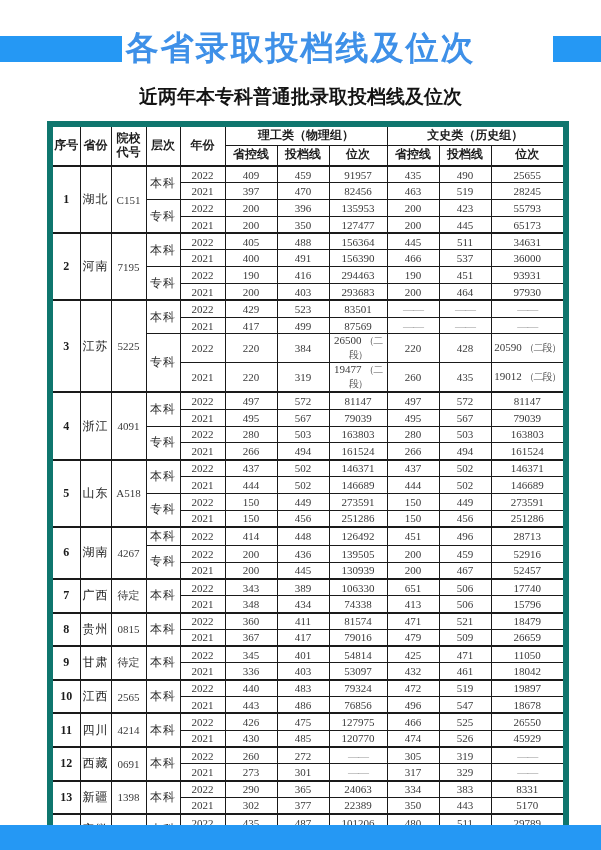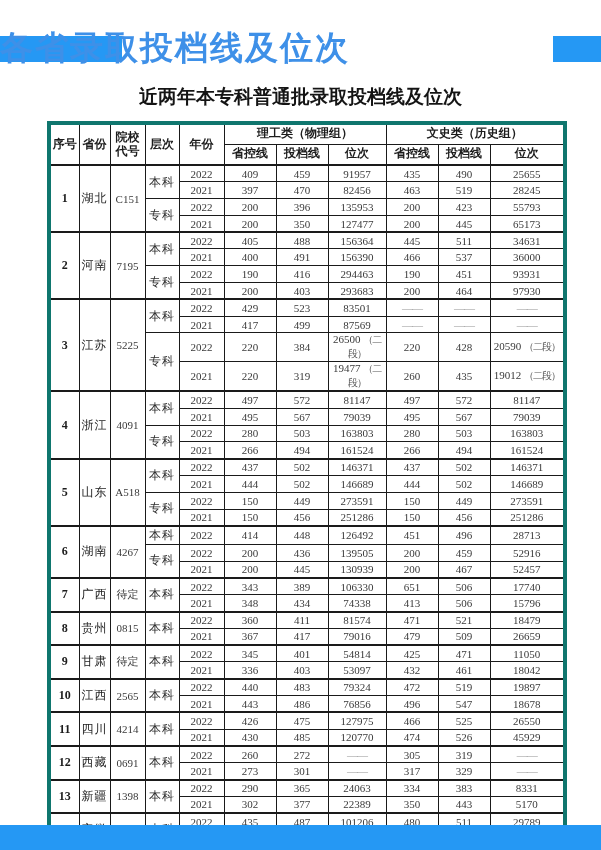--- a/index.html
+++ b/index.html
@@ -11,38 +11,39 @@
     overflow:hidden;
   }
   .banner-bar {
     position:absolute; top:36px; height:26px;
     background:var(--accent, #2598F4);
   }
   .banner-bar.left  { left:0; width:122px; }
   .banner-bar.right { right:0; width:48px; }
   .page-title {
     position:absolute; top:28px; left:0; width:100%;
+    text-align:center;
     font-family:"Liberation Sans", sans-serif;
     font-size:33px; line-height:40px; font-weight:bold;
     letter-spacing:2px;
     color:var(--title-color, #3E90E8);
   }
   .page-subtitle {
     position:absolute; top:84px; left:0; width:100%;
     text-align:center;
     font-family:"Liberation Sans", sans-serif;
     font-size:19px; font-weight:bold;
     color:#141414;
   }
   table.score-table {
     position:absolute; left:47px; top:121px;
     width:516px;
     border-collapse:collapse;
     table-layout:fixed;
-    border:4px solid #0f766e;
+    border:6px solid #0f766e;
     font-size:11px;
     color:#3a3a3a;
     padding-left:24px;
   }
   .score-table th, .score-table td {
     border:1px solid #1a1a1a;
     text-align:center;
     vertical-align:middle;
     padding:0 1px;
     overflow:hidden;

